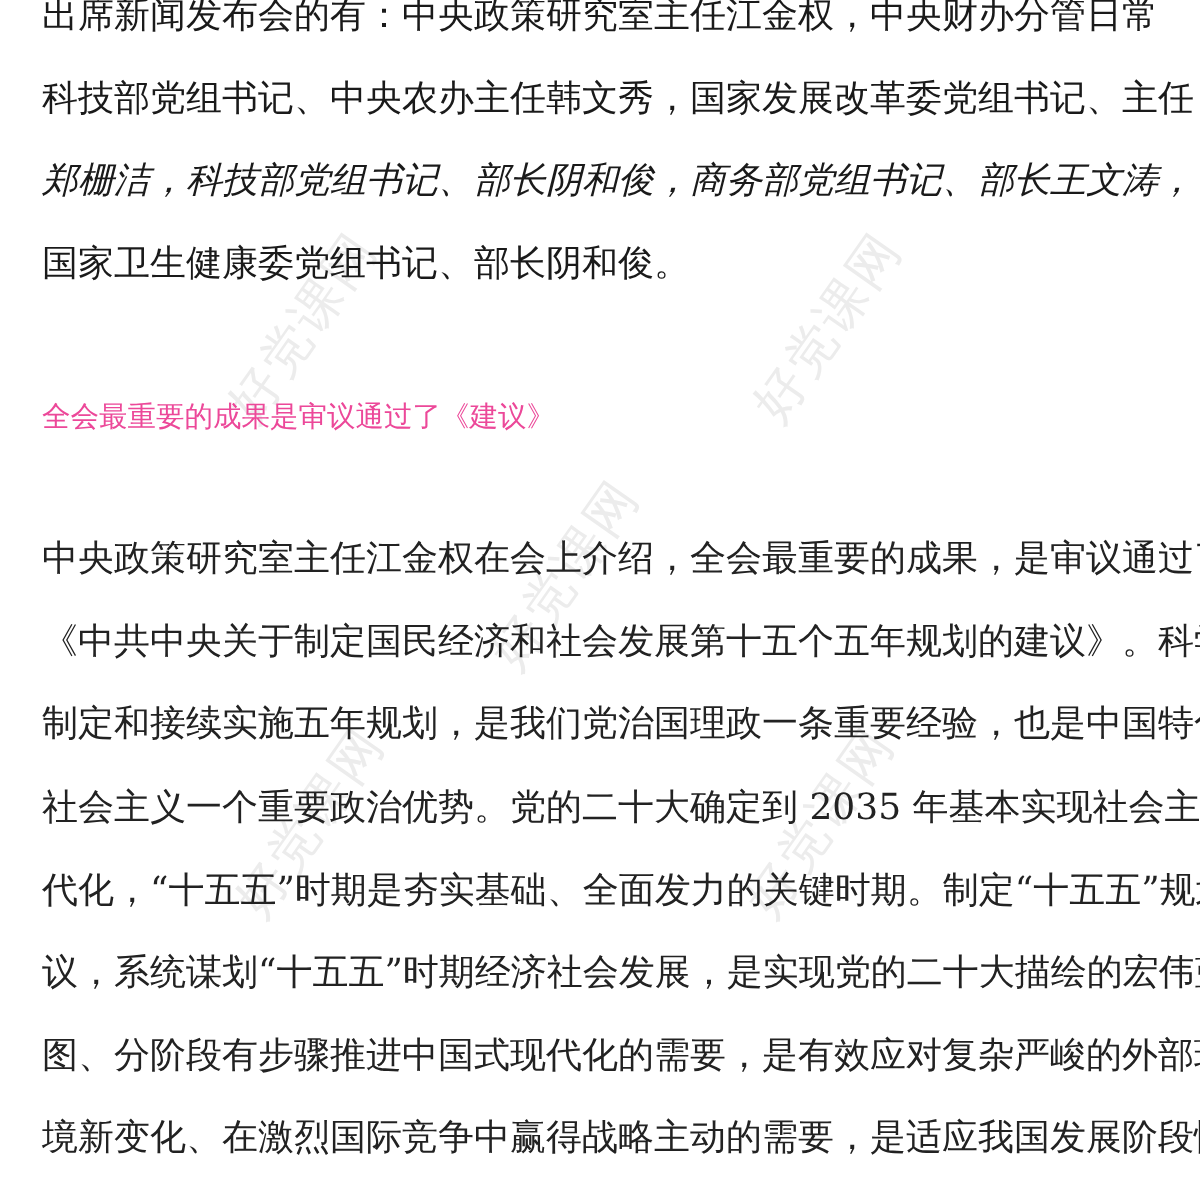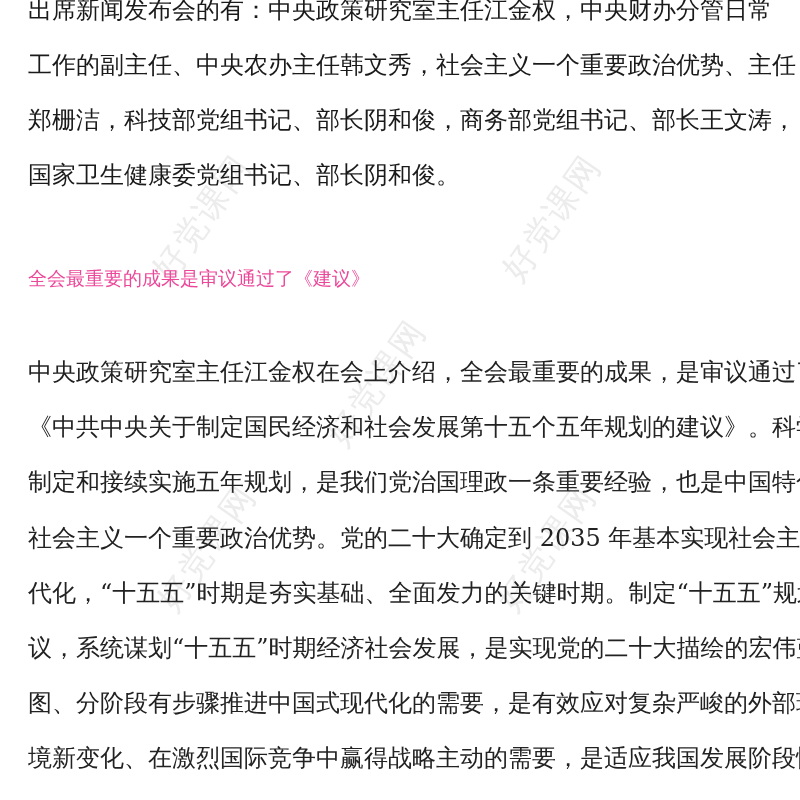--- a/index.html
+++ b/index.html
@@ -67,22 +67,22 @@
 <div class="page">
 
   <div class="watermark" style="left:130px; top:195px;">好党课网</div>
   <div class="watermark" style="left:480px; top:195px;">好党课网</div>
   <div class="watermark" style="left:305px; top:360px;">好党课网</div>
   <div class="watermark" style="left:135px; top:525px;">好党课网</div>
   <div class="watermark" style="left:475px; top:525px;">好党课网</div>
 
   <div>
     <div class="line sans" style="top:-7px;">出席新闻发布会的有：中央政策研究室主任江金权，中央财办分管日常</div>
-    <div class="line sans" style="top:48px;">工作的副主任、中央农办主任韩文秀，社会主义一个重要政治优势、主任</div>
-    <div class="line sans" style="top:103px;">郑栅洁，科技部党组书记、部长阴和俊，商务部党组书记、部长王文涛，</div>
+    <div class="line sans" style="top:48px;">科技部党组书记、中央农办主任韩文秀，国家发展改革委党组书记、主任</div>
+    <div class="line sans" style="top:103px;font-style:italic;">郑栅洁，科技部党组书记、部长阴和俊，商务部党组书记、部长王文涛，</div>
     <div class="line sans last" style="top:158px;">国家卫生健康委党组书记、部长阴和俊。</div>
   </div>
 
   <div class="heading">全会最重要的成果是审议通过了《建议》</div>
 
   <div>
     <div class="line serif" style="top:355px;">中央政策研究室主任江金权在会上介绍，全会最重要的成果，是审议通过了</div>
     <div class="line serif" style="top:410px;">《中共中央关于制定国民经济和社会发展第十五个五年规划的建议》。科学</div>
     <div class="line serif" style="top:465px;">制定和接续实施五年规划，是我们党治国理政一条重要经验，也是中国特色</div>
     <div class="line serif" style="top:521px;">社会主义一个重要政治优势。党的二十大确定到 2035 年基本实现社会主义现</div>

